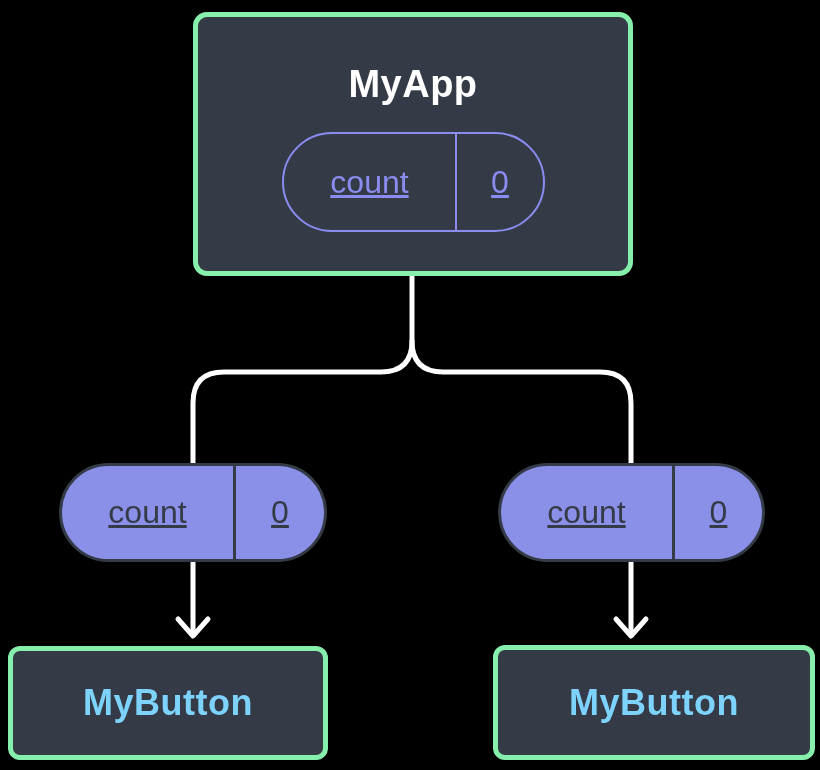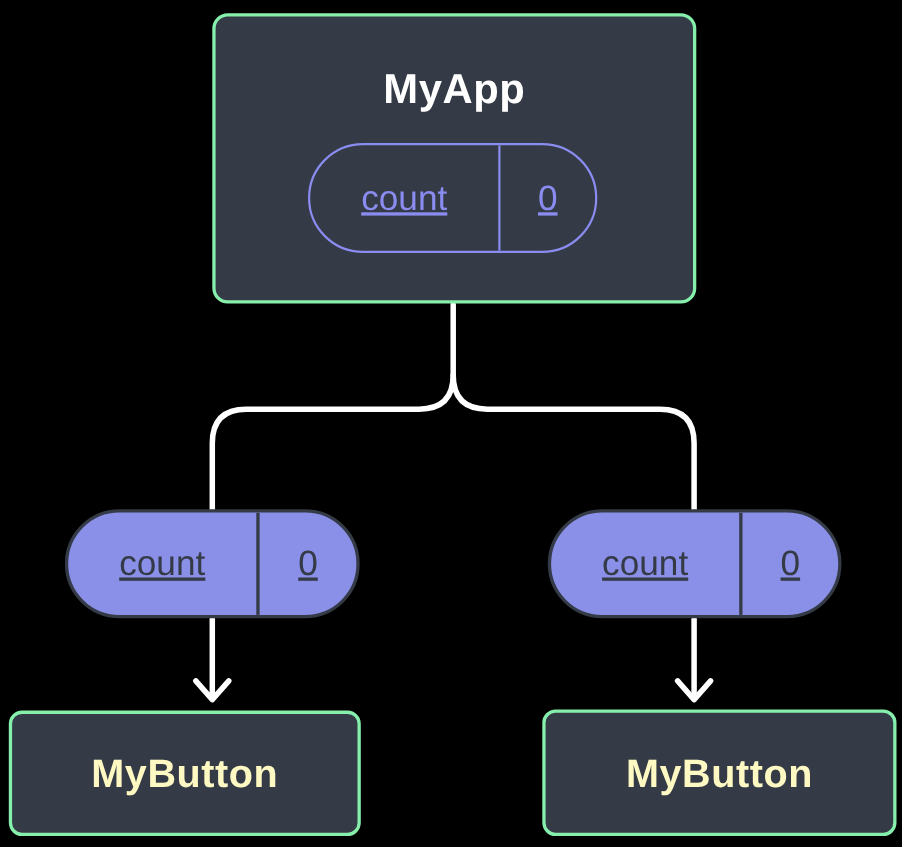--- a/index.html
+++ b/index.html
@@ -17,21 +17,21 @@
   }
   .connector-layer {
     position: absolute;
     inset: 0;
     z-index: 1;
   }
   .node {
     position: absolute;
     box-sizing: border-box;
     background: #343a46;
-    border: 3px solid #86efac;
+    border: 5px solid #86efac;
     z-index: 2;
   }
   .app-node {
     left: 193px;
     top: 12px;
     width: 440px;
     height: 264px;
     border-radius: 14px;
   }
   .app-title {
@@ -82,21 +82,21 @@
     z-index: 2;
   }
   .prop-pill .seg-value { border-left: 3px solid #343a46; }
   .prop-pill-left  { left: 59px;  top: 463px; width: 268px; height: 99px; }
   .prop-pill-right { left: 498px; top: 463px; width: 267px; height: 99px; }
   .button-node {
     display: flex;
     align-items: center;
     justify-content: center;
     border-radius: 12px;
-    color: #fef9c3;
+    color: #7dd3fc;
     font-size: 36px;
     font-weight: 700;
     letter-spacing: 0.5px;
   }
   .button-node-left  { left: 8px;   top: 646px; width: 320px; height: 114px; }
   .button-node-right { left: 493px; top: 645px; width: 322px; height: 115px; }
 </style>
 </head>
 <body>
 

